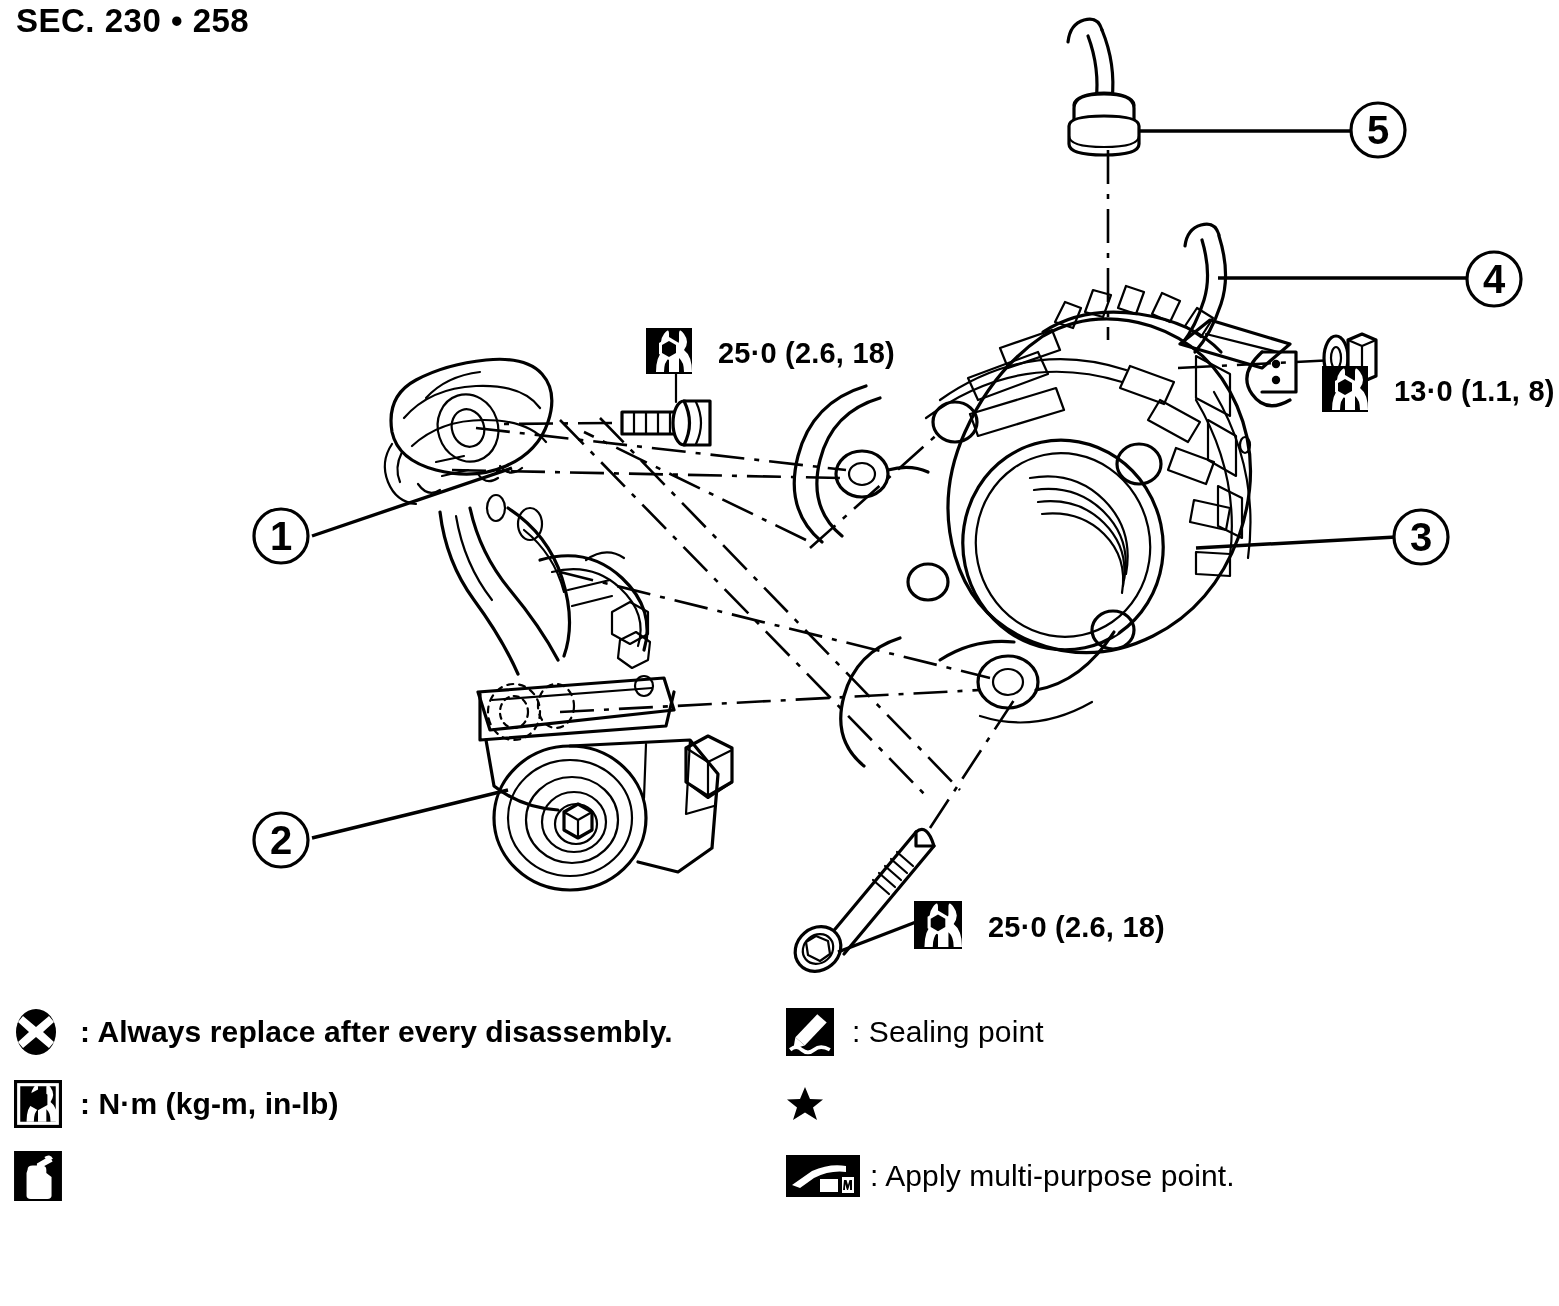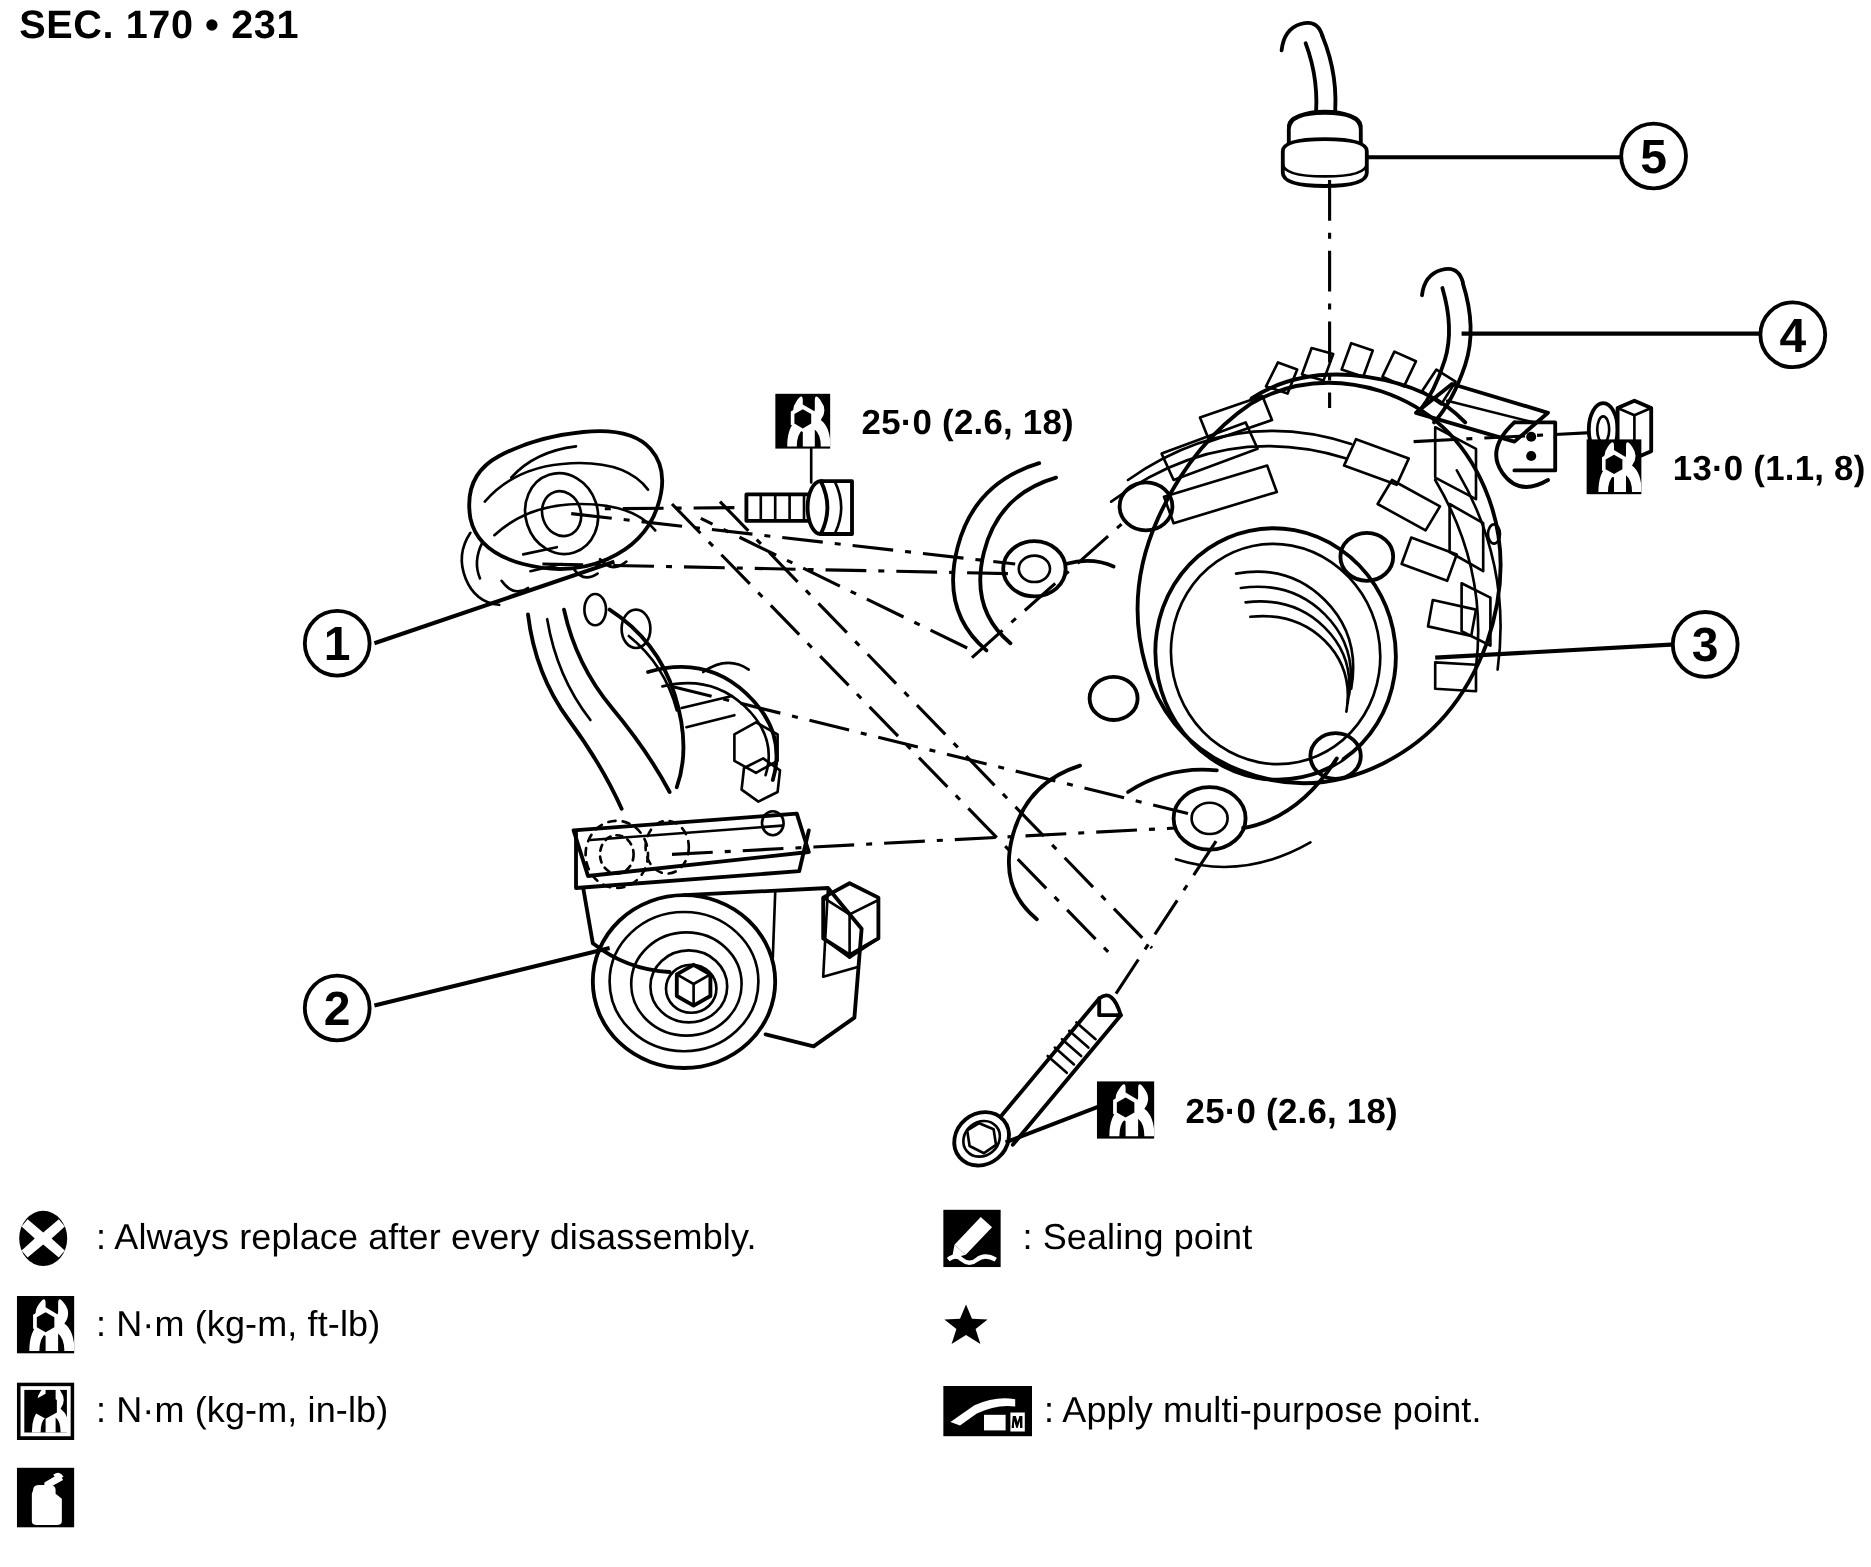--- a/index.html
+++ b/index.html
@@ -60,21 +60,21 @@
     position: absolute;
     left: 0;
     top: 996px;
     width: 1559px;
     height: 310px;
   }
   .legend-col {
     position: absolute;
     top: 0;
   }
-  #legend-col-left  { left: 14px;  width: 740px; }
+  #legend-col-left  { left: 14px;  width: 740px; font-weight: bold; }
   #legend-col-right { left: 786px; width: 760px; }
   .legend-row {
     display: flex;
     align-items: center;
     height: 72px;
     gap: 4px;
   }
   .legend-text {
     font-size: 30px;
     white-space: nowrap;
@@ -88,21 +88,21 @@
     width: 62px;
   }
   .legend-icon-wrap.star { width: 44px; }
   .legend-icon-wrap.grease { width: 80px; }
 </style>
 </head>
 <body>
 
 <div id="page">
 
-  <div id="section-title">SEC. 170 • 231</div>
+  <div id="section-title">SEC. 230 • 258</div>
 
   <svg id="drawing" viewBox="0 0 1559 1306">
     <defs>
       <style>
         .ln  { fill:none; stroke:#000; stroke-width:3.2; stroke-linecap:round; stroke-linejoin:round; }
         .lnT { fill:none; stroke:#000; stroke-width:2.2; stroke-linecap:round; stroke-linejoin:round; }
         .lnH { fill:none; stroke:#000; stroke-width:4.2; stroke-linecap:round; stroke-linejoin:round; }
         .dc  { fill:none; stroke:#000; stroke-width:2.6; stroke-dasharray:34 10 5 10; stroke-linecap:butt; }
         .ld  { fill:none; stroke:#000; stroke-width:3.4; stroke-linecap:butt; }
         .wht { fill:#fff; stroke:#000; stroke-width:3.2; stroke-linejoin:round; }
@@ -416,31 +416,20 @@
       <div class="legend-row">
         <span class="legend-icon-wrap">
           <svg width="44" height="48" viewBox="0 0 44 48">
             <ellipse cx="22" cy="24" rx="20" ry="23" fill="#000"></ellipse>
             <path d="M9 8 L 22 19 L 35 8 L 40 14 L 29 24 L 40 34 L 35 40 L 22 29 L 9 40 L 4 34 L 15 24 L 4 14 Z" fill="#fff"></path>
           </svg>
         </span>
         <span class="legend-text">: Always replace after every disassembly.</span>
       </div>
 
-      <div class="legend-row">
-        <span class="legend-icon-wrap">
-          <svg width="48" height="48" viewBox="0 0 46 46">
-            <rect x="0" y="0" width="46" height="46" fill="#000"></rect>
-            <path d="M10 44 q 0 -16 8 -22 q -6 -8 0 -16 q 5 -7 5 0 l 0 7 q 0 4 5 4 q 5 0 5 -4 l 0 -7 q 0 -7 5 0 q 6 8 0 16 q 8 6 8 22 l -8 0 q 0 -10 -5 -14 l 0 14 l -10 0 l 0 -14 q -5 4 -5 14 z" fill="#fff"></path>
-            <path d="M23 9 l 10 6 l 0 11 l -10 6 l -10 -6 l 0 -11 z" fill="#fff"></path>
-            <path d="M23 13 l 7 4 l 0 8 l -7 4 l -7 -4 l 0 -8 z" fill="#000"></path>
-          </svg>
-        </span>
-        <span class="legend-text">: N·m (kg-m, ft-lb)</span>
-      </div>
 
       <div class="legend-row">
         <span class="legend-icon-wrap">
           <svg width="48" height="48" viewBox="0 0 46 46">
             <rect x="0" y="0" width="46" height="46" fill="#000"></rect>
             <rect x="3" y="3" width="40" height="40" fill="#fff"></rect>
             <rect x="6" y="6" width="34" height="34" fill="#000"></rect>
             <path d="M12 40 q 0 -14 7 -19 q -5 -7 0 -14 q 4 -6 4 0 l 0 6 q 0 4 4 4 q 4 0 4 -4 l 0 -6 q 0 -6 4 0 q 5 7 0 14 q 7 5 7 19 l -7 0 q 0 -9 -4 -12 l 0 12 l -8 0 l 0 -12 q -4 3 -4 12 z" fill="#fff"></path>
             <path d="M23 9 l 9 5 l 0 10 l -9 5 l -9 -5 l 0 -10 z" fill="#000"></path>
           </svg>

